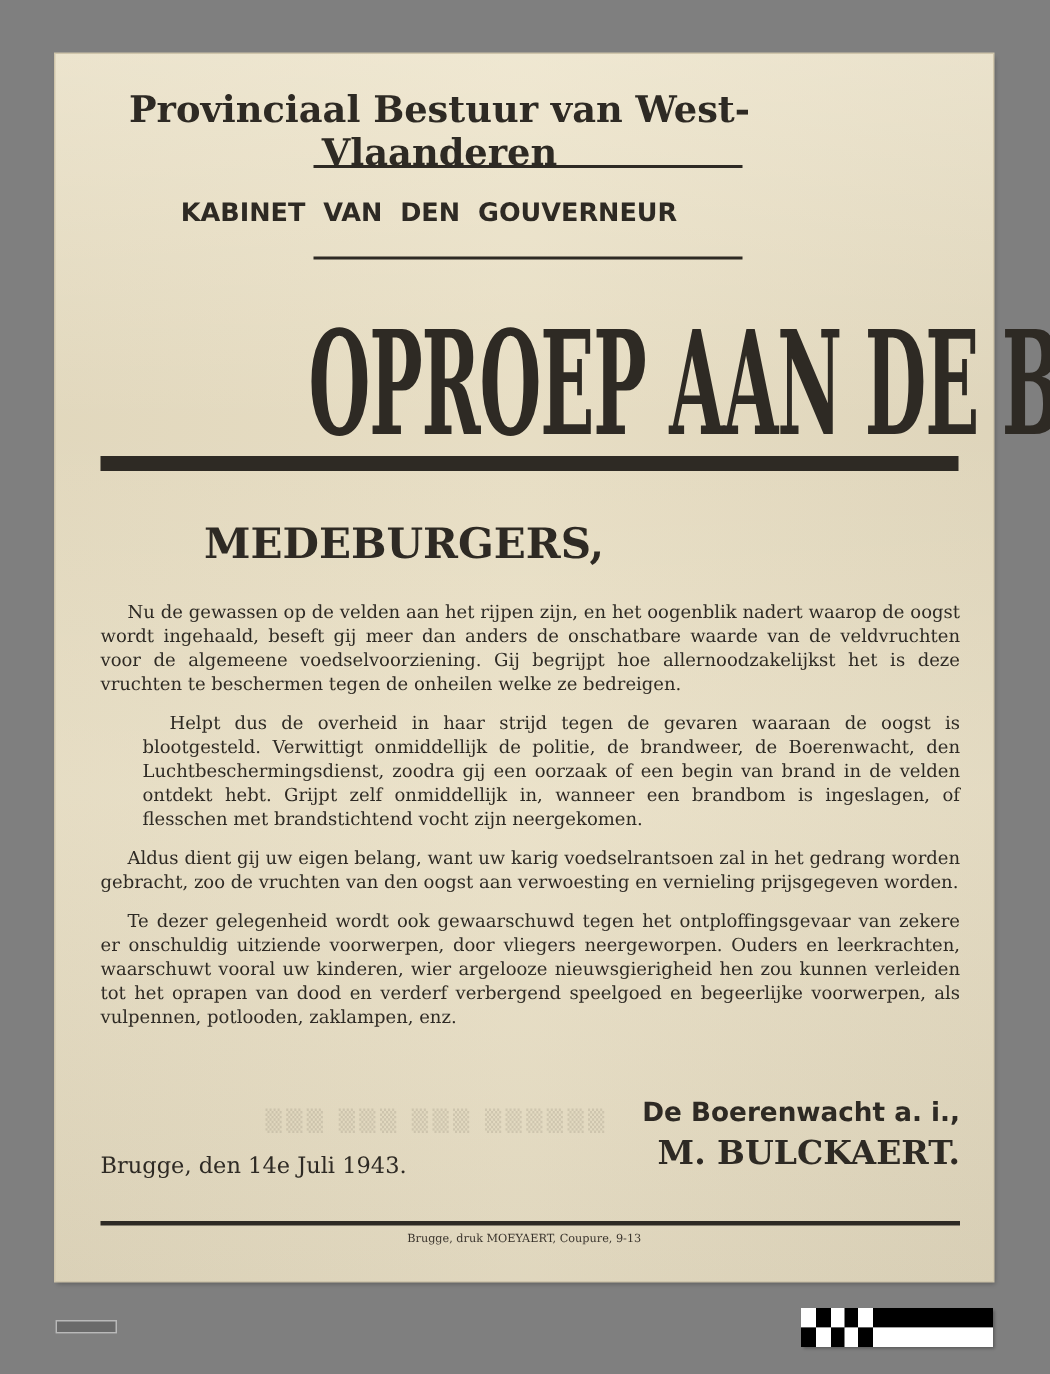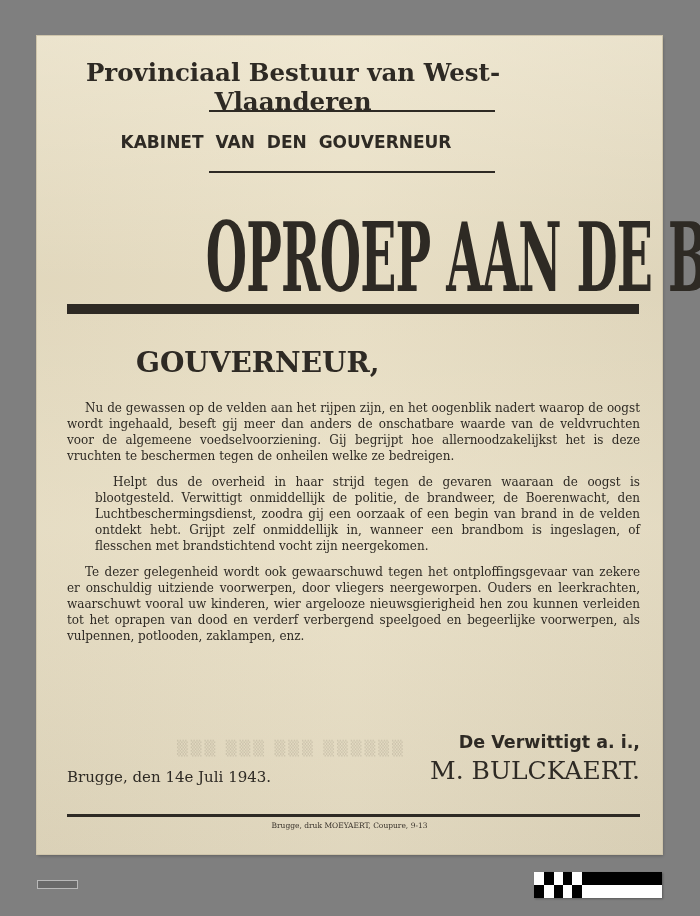--- a/index.html
+++ b/index.html
@@ -53,21 +53,21 @@
       text-align:justify; text-align-last:left;
     }
     .para { margin:0 0 10px 0; text-indent:18px; }
     .para.p2 { margin-bottom:10px;margin-left:28px; }
     .closing-title {
       right:22px; top:696px;
       font-family:"DejaVu Sans", sans-serif; font-weight:bold; font-size:17.5px; color:#2e2a24;
     }
     .signature {
       right:22px; top:720px;
-      font-family:"DejaVu Serif", serif; font-weight:normal; font-size:25px; color:#2e2a24;
+      font-family:"DejaVu Serif", serif; font-weight:bold; font-size:22px; color:#2e2a24;
     }
     .place-date {
       left:30px; top:732px;
       font-family:"DejaVu Serif", serif; font-size:15px; color:#2e2a24;
     }
     .ghost {
       left:140px; top:704px;
       font-family:"DejaVu Sans", sans-serif; font-size:14px; color:rgba(60,50,40,0.12);
       letter-spacing:3px;
     }
@@ -96,31 +96,32 @@
   <div class="abs province">Provinciaal Bestuur van West-Vlaanderen</div>
   <div class="rule-thin" style="top:74px;"></div>
   <div class="abs kabinet">KABINET VAN DEN GOUVERNEUR</div>
   <div class="rule-thin" style="top:135px;"></div>
 
   <div class="abs main-title">
     <span class="main-title-inner">OPROEP AAN DE BEVOLKING</span>
   </div>
   <div class="rule-thick"></div>
 
-  <div class="abs greeting">GOUVERNEUR,</div>
+  <div class="abs greeting">MEDEBURGERS,</div>
 
   <div class="body-text">
     <p class="para">Nu de gewassen op de velden aan het rijpen zijn, en het oogenblik nadert waarop de oogst wordt ingehaald, beseft gij meer dan anders de onschatbare waarde van de veldvruchten voor de algemeene voedselvoorziening. Gij begrijpt hoe allernoodzakelijkst het is deze vruchten te beschermen tegen de onheilen welke ze bedreigen.</p>
     <p class="para p2">Helpt dus de overheid in haar strijd tegen de gevaren waaraan de oogst is blootgesteld. Verwittigt onmiddellijk de politie, de brandweer, de Boerenwacht, den Luchtbeschermingsdienst, zoodra gij een oorzaak of een begin van brand in de velden ontdekt hebt. Grijpt zelf onmiddellijk in, wanneer een brandbom is ingeslagen, of flesschen met brandstichtend vocht zijn neergekomen.</p>
+    <p class="para">Aldus dient gij uw eigen belang, want uw karig voedselrantsoen zal in het gedrang worden gebracht, zoo de vruchten van den oogst aan verwoesting en vernieling prijsgegeven worden.</p>
     <p class="para">Te dezer gelegenheid wordt ook gewaarschuwd tegen het ontploffingsgevaar van zekere er onschuldig uitziende voorwerpen, door vliegers neergeworpen. Ouders en leerkrachten, waarschuwt vooral uw kinderen, wier argelooze nieuwsgierigheid hen zou kunnen verleiden tot het oprapen van dood en verderf verbergend speelgoed en begeerlijke voorwerpen, als vulpennen, potlooden, zaklampen, enz.</p>
   </div>
 
   <div class="abs ghost">▒▒▒ ▒▒▒ ▒▒▒ ▒▒▒▒▒▒</div>
 
-  <div class="abs closing-title">De Verwittigt a. i.,</div>
+  <div class="abs closing-title">De Boerenwacht a. i.,</div>
   <div class="abs place-date">Brugge, den 14e Juli 1943.</div>
   <div class="abs signature">M. BULCKAERT.</div>
 
   <div class="rule-footer"></div>
   <div class="abs printer">Brugge, druk MOEYAERT, Coupure, 9-13</div>
 </div>
 
 <div class="label-strip"></div>
 
 <div class="scale">

